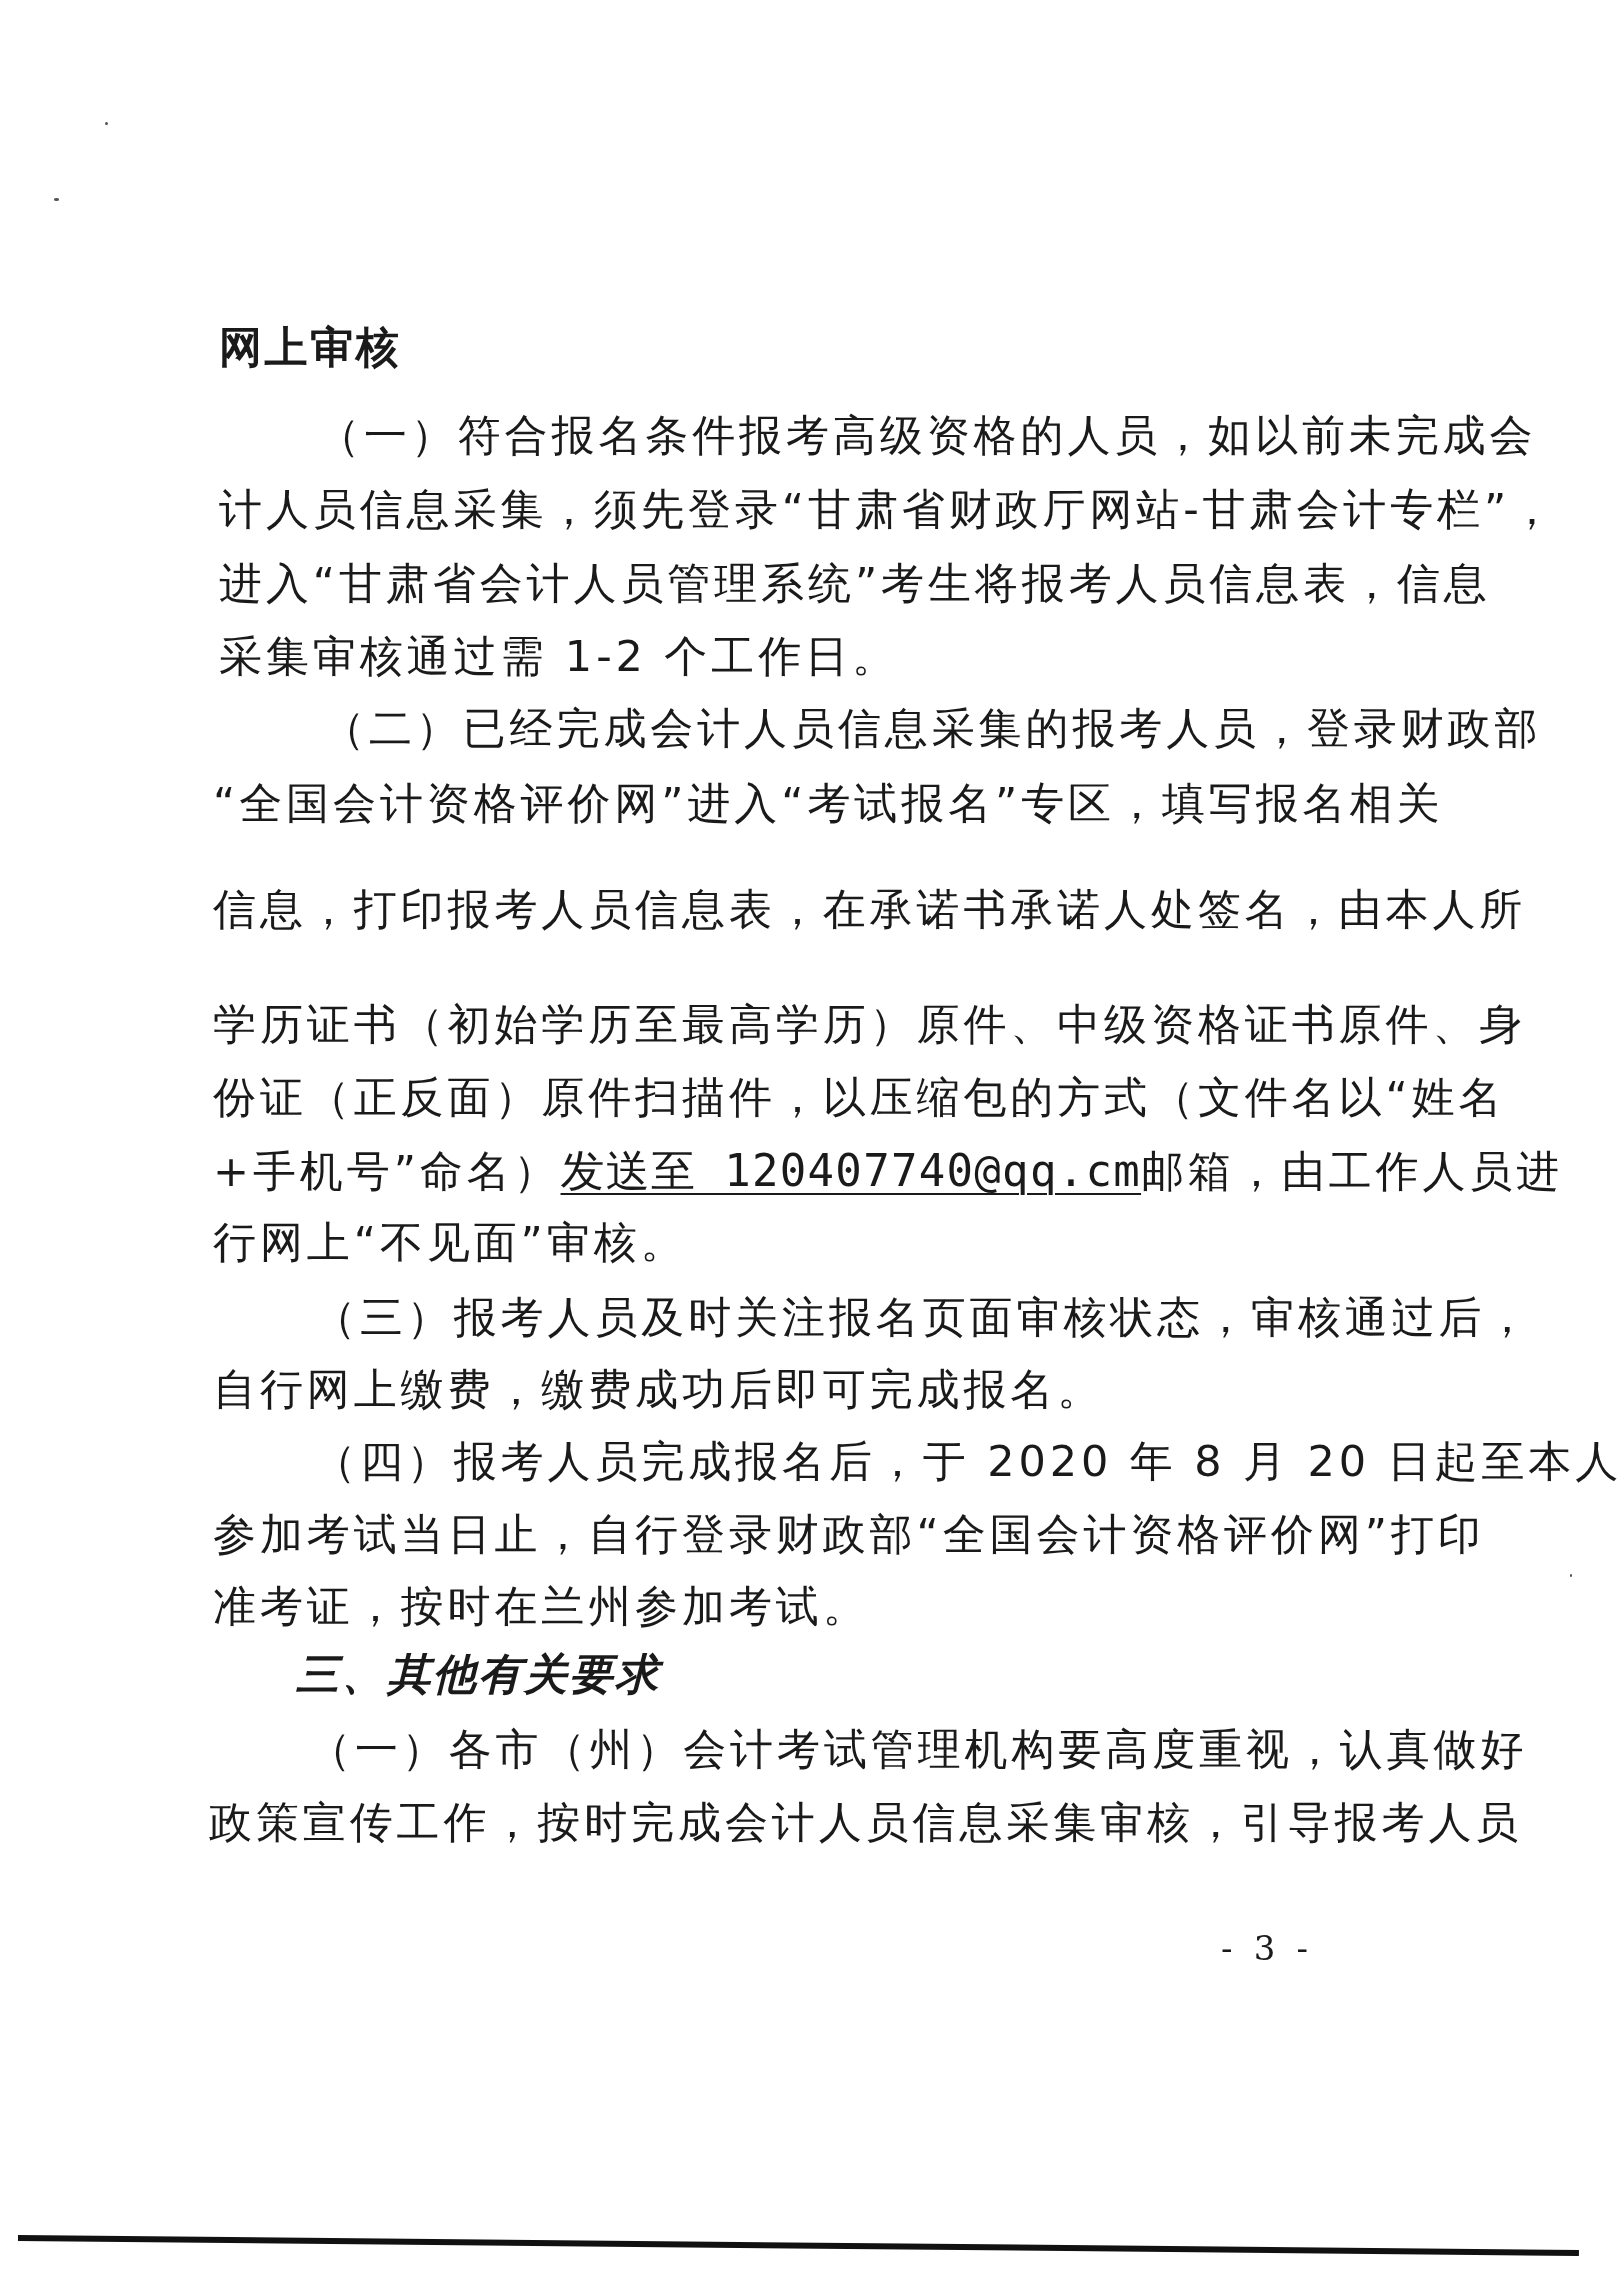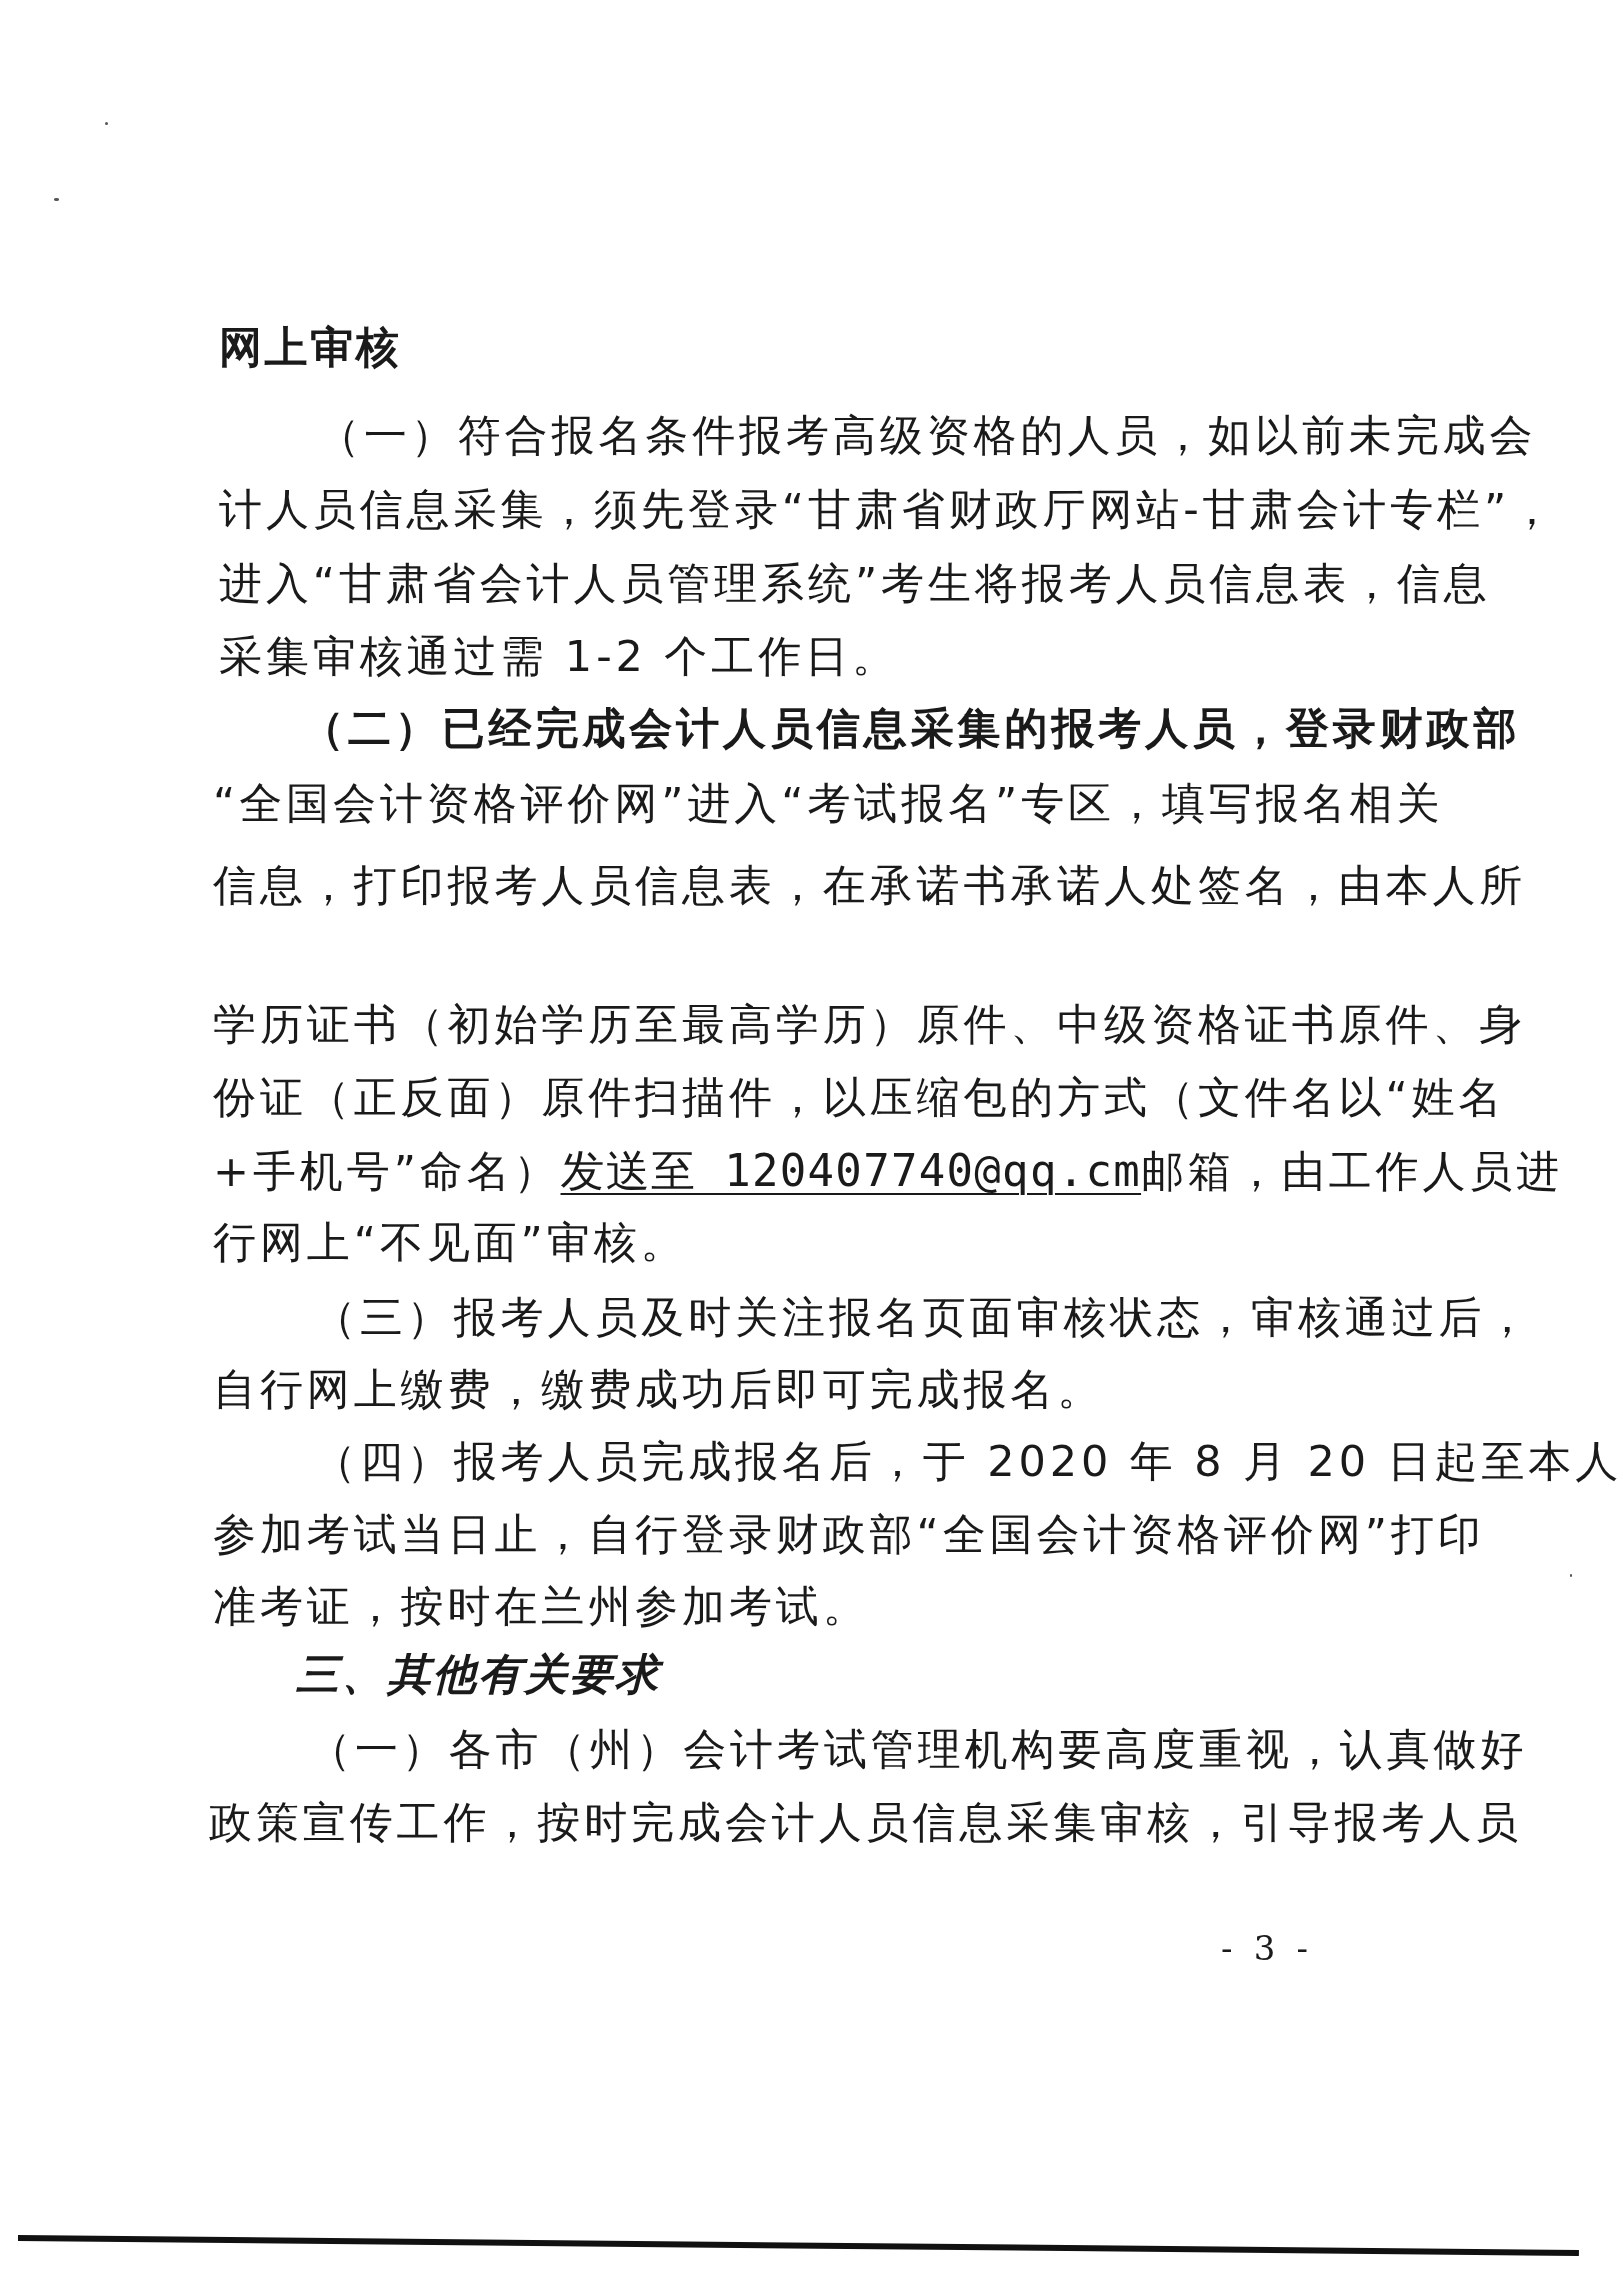--- a/index.html
+++ b/index.html
@@ -32,23 +32,23 @@
   <div class="speck" style="left:105px;top:122px;width:3.3px;height:3.3px;"></div>
   <div class="speck" style="left:54px;top:198px;width:4.6px;height:2.6px;"></div>
 
   <div class="line heading-bold" style="left:219px;top:326px;">网上审核</div>
 
   <div class="line" style="left:317px;top:414px;">（一）符合报名条件报考高级资格的人员，如以前未完成会</div>
   <div class="line" style="left:219px;top:488px;">计人员信息采集，须先登录“甘肃省财政厅网站-甘肃会计专栏”，</div>
   <div class="line" style="left:219px;top:562px;">进入“甘肃省会计人员管理系统”考生将报考人员信息表，信息</div>
   <div class="line" style="left:219px;top:635px;">采集审核通过需 1-2 个工作日。</div>
 
-  <div class="line" style="left:301px;top:707px;font-weight:bold;">（二）已经完成会计人员信息采集的报考人员，登录财政部</div>
+  <div class="line" style="left:322px;top:707px;">（二）已经完成会计人员信息采集的报考人员，登录财政部</div>
   <div class="line" style="left:213px;top:782px;">“全国会计资格评价网”进入“考试报名”专区，填写报名相关</div>
-  <div class="line" style="left:213px;top:867px;font-family:Liberation Mono, monospace;">信息，打印报考人员信息表，在承诺书承诺人处签名，由本人所</div>
+  <div class="line" style="left:213px;top:888px;">信息，打印报考人员信息表，在承诺书承诺人处签名，由本人所</div>
   <div class="line" style="left:213px;top:1003px;">学历证书（初始学历至最高学历）原件、中级资格证书原件、身</div>
   <div class="line" style="left:213px;top:1076px;">份证（正反面）原件扫描件，以压缩包的方式（文件名以“姓名</div>
   <div class="line" style="left:213px;top:1149px;">
     <span>+手机号”命名）</span><span class="email-underline">发送至 120407740@qq.cm</span><span>邮箱，由工作人员进</span>
   </div>
   <div class="line" style="left:213px;top:1221px;">行网上“不见面”审核。</div>
 
   <div class="line" style="left:313px;top:1296px;">（三）报考人员及时关注报名页面审核状态，审核通过后，</div>
   <div class="line" style="left:213px;top:1368px;">自行网上缴费，缴费成功后即可完成报名。</div>
   <div class="speck" style="left:1393px;top:1322px;width:2.6px;height:3.9px;"></div>

